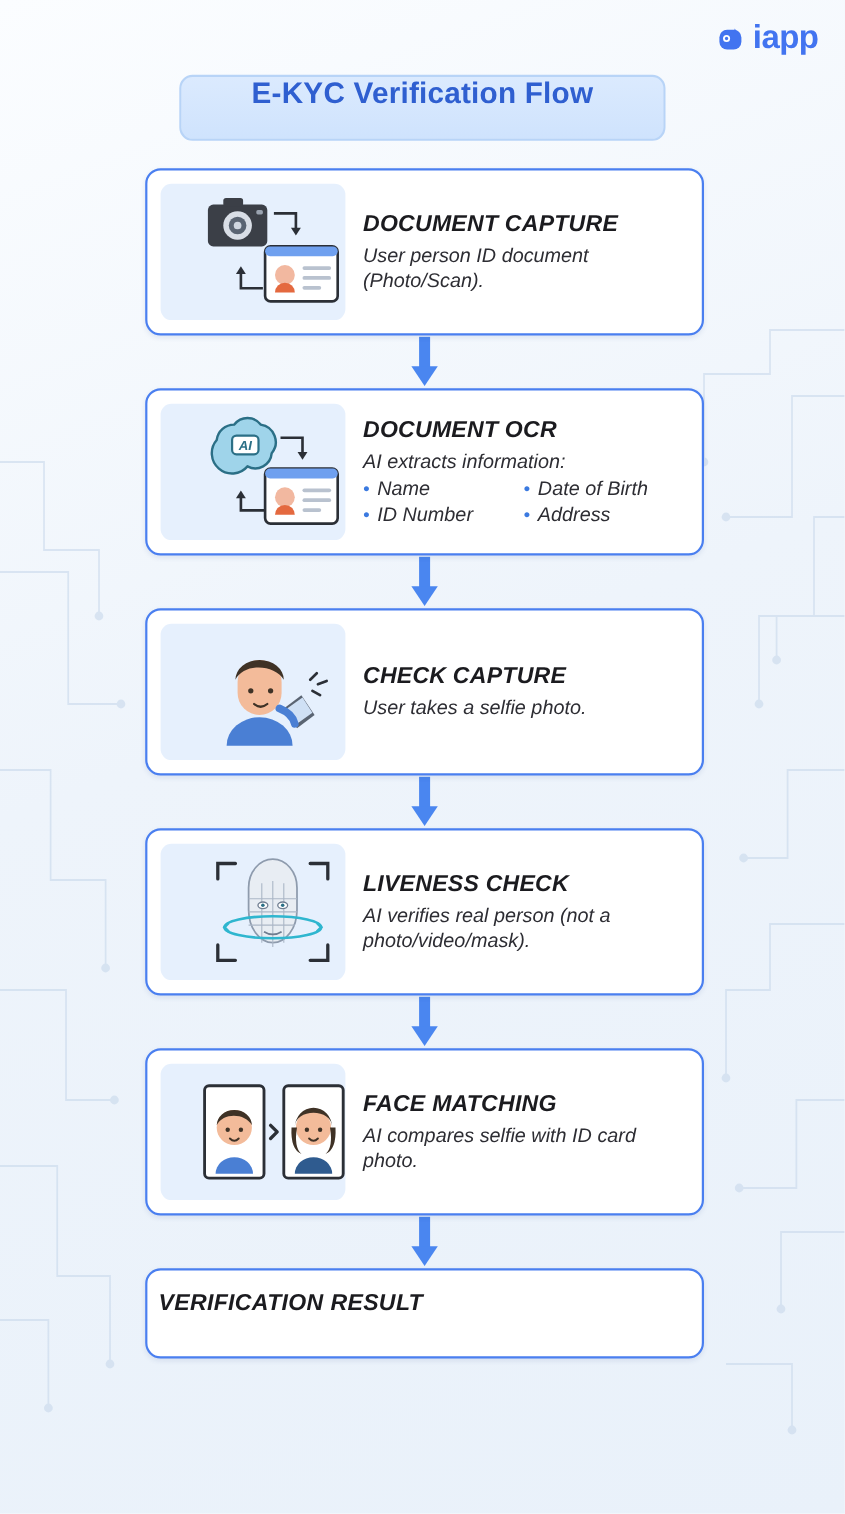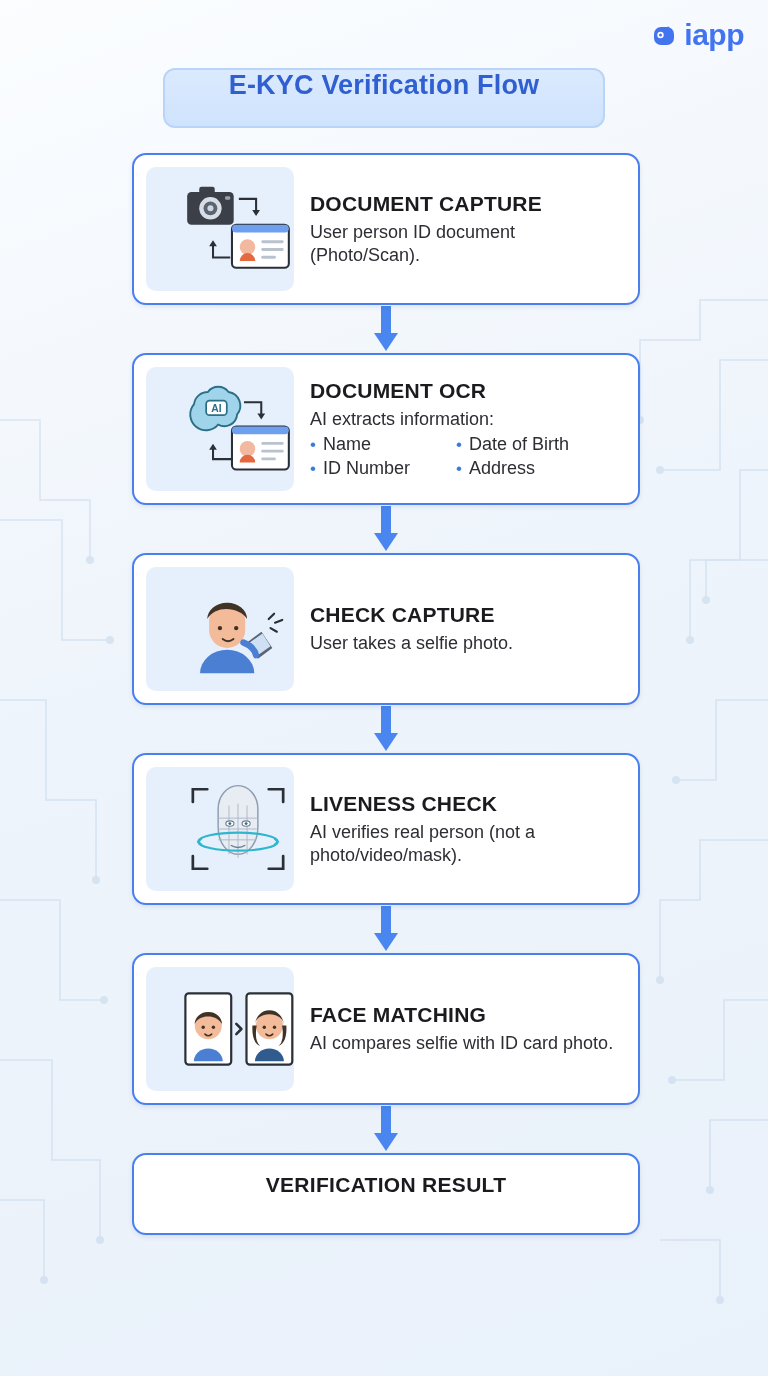--- a/index.html
+++ b/index.html
@@ -66,34 +66,35 @@
     color: #2f5fd0;
     letter-spacing: 0.2px;
   }
 
   
   .flow {
     position: absolute;
     top: 153px;
     left: 132px;
     width: 508px;
+    font-style: italic;
   }
   .card {
     position: relative;
     background: #ffffff;
     border: 2px solid #4a7ff0;
     border-radius: 14px;
     box-shadow: 0 2px 5px rgba(40,70,140,0.10);
     display: flex;
     align-items: center;
     padding: 12px;
     gap: 16px;
   }
   .thumb {
-    width: 148px;
+    width: 168px;
     height: 124px;
     background: #e6f0fd;
     border-radius: 10px;
     flex: 0 0 auto;
     display: flex;
     align-items: center;
     justify-content: center;
     overflow: hidden;
     padding-left: 36px;
   }
@@ -137,21 +138,21 @@
     justify-content: center;
   }
 
   
   .result-card {
     background: #ffffff;
     border: 2px solid #4a7ff0;
     border-radius: 14px;
     box-shadow: 0 2px 5px rgba(40,70,140,0.10);
     padding: 18px 10px 20px;
-    text-align: center;
+    text-align: left;
   }
   .result-title {
     font-size: 21px;
     font-weight: bold;
     color: #1b1b1f;
     letter-spacing: 0.3px;
     margin-bottom: 16px;
   }
   .result-row {
     display: flex;

